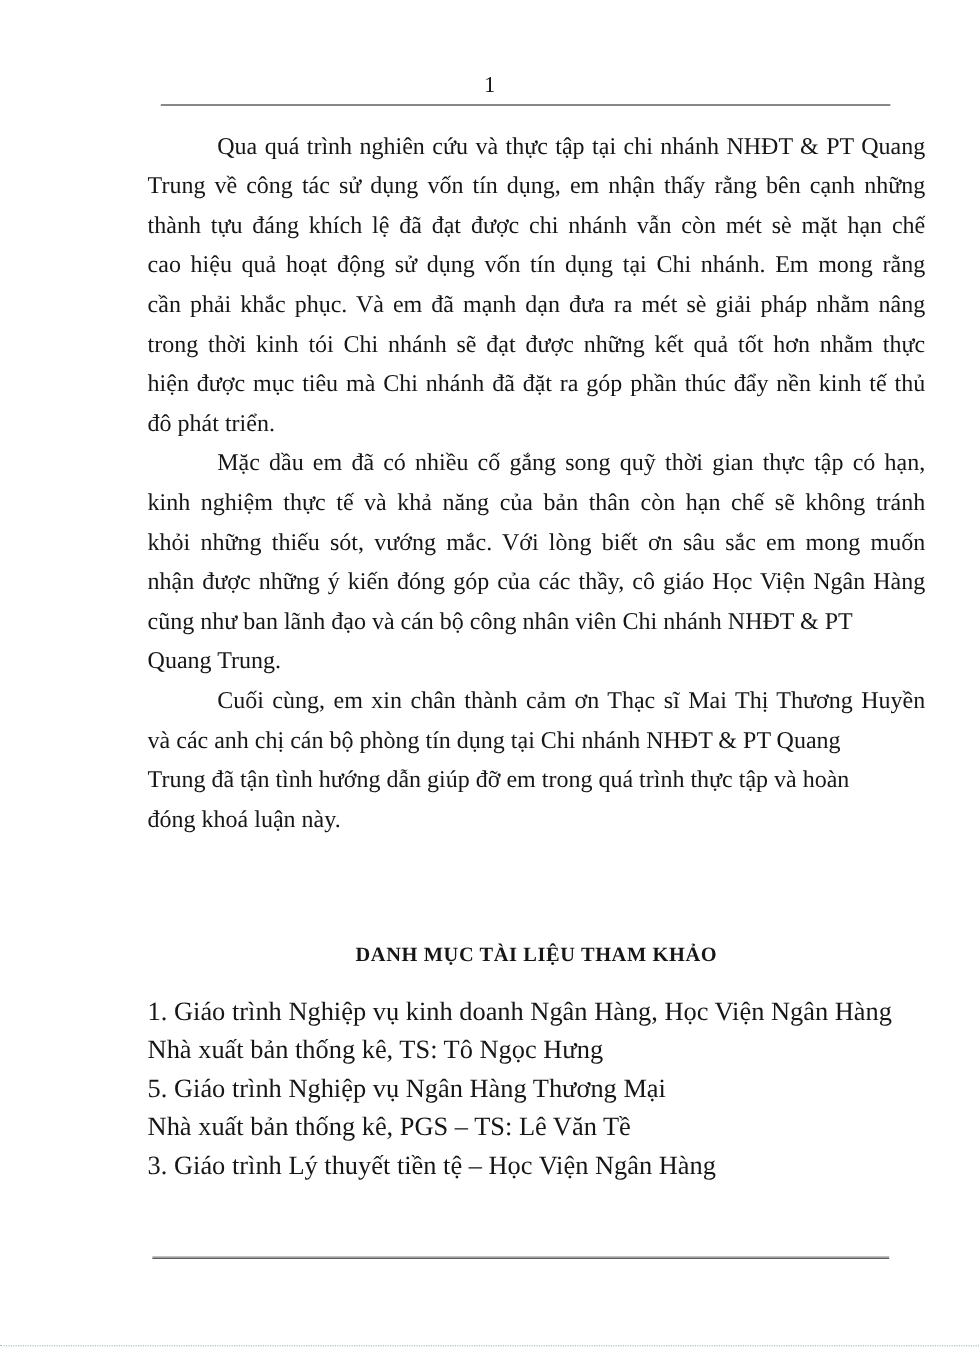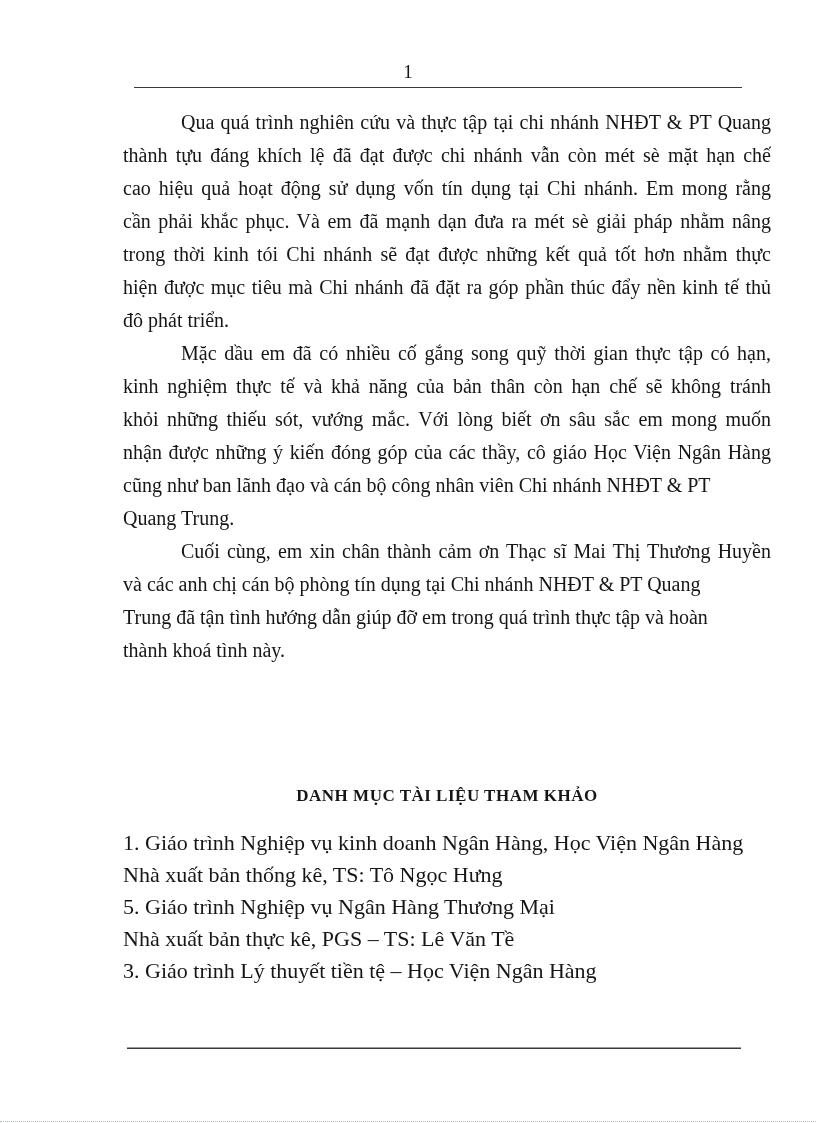--- a/index.html
+++ b/index.html
@@ -56,45 +56,46 @@
 <body>
 
 <div class="page">
 
   <div class="pageno">1</div>
 
   <div class="rule-top"></div>
 
   <div class="body-text">
       <div class="line just indent">Qua quá trình nghiên cứu và thực tập tại chi nhánh NHĐT &amp; PT Quang</div>
+      <div class="line just">Trung về công tác sử dụng vốn tín dụng, em nhận thấy rằng bên cạnh những</div>
       <div class="line just">thành tựu đáng khích lệ đã đạt được chi nhánh vẫn còn mét sè mặt hạn chế</div>
       <div class="line just">cao hiệu quả hoạt động sử dụng vốn tín dụng tại Chi nhánh. Em mong rằng</div>
       <div class="line just">cần phải khắc phục. Và em đã mạnh dạn đưa ra mét sè giải pháp nhằm nâng</div>
       <div class="line just">trong thời kinh tói Chi nhánh sẽ đạt được những kết quả tốt hơn nhằm thực</div>
       <div class="line just">hiện được mục tiêu mà Chi nhánh đã đặt ra góp phần thúc đẩy nền kinh tế thủ</div>
       <div class="line">đô phát triển.</div>
       <div class="line just indent">Mặc dầu em đã có nhiều cố gắng song quỹ thời gian thực tập có hạn,</div>
       <div class="line just">kinh nghiệm thực tế và khả năng của bản thân còn hạn chế sẽ không tránh</div>
       <div class="line just">khỏi những thiếu sót, vướng mắc. Với lòng biết ơn sâu sắc em mong muốn</div>
       <div class="line just">nhận được những ý kiến đóng góp của các thầy, cô giáo Học Viện Ngân Hàng</div>
       <div class="line">cũng như ban lãnh đạo và cán bộ công nhân viên Chi nhánh NHĐT &amp; PT</div>
       <div class="line">Quang Trung.</div>
       <div class="line just indent">Cuối cùng, em xin chân thành cảm ơn Thạc sĩ Mai Thị Thương Huyền</div>
       <div class="line">và các anh chị cán bộ phòng tín dụng tại Chi nhánh NHĐT &amp; PT Quang</div>
       <div class="line">Trung đã tận tình hướng dẫn giúp đỡ em trong quá trình thực tập và hoàn</div>
-      <div class="line">thành khoá tình này.</div>
+      <div class="line">đóng khoá luận này.</div>
     </div>
 
   <div class="ref-heading">DANH MỤC TÀI LIỆU THAM KHẢO</div>
 
   <div class="ref-list">
       <div class="ref-line">1. Giáo trình Nghiệp vụ kinh doanh Ngân Hàng, Học Viện Ngân Hàng</div>
       <div class="ref-line">Nhà xuất bản thống kê, TS: Tô Ngọc Hưng</div>
       <div class="ref-line">5. Giáo trình Nghiệp vụ Ngân Hàng Thương Mại</div>
-      <div class="ref-line">Nhà xuất bản thực kê, PGS – TS: Lê Văn Tề</div>
+      <div class="ref-line">Nhà xuất bản thống kê, PGS – TS: Lê Văn Tề</div>
       <div class="ref-line">3. Giáo trình Lý thuyết tiền tệ – Học Viện Ngân Hàng</div>
     </div>
 
   <div class="rule-bottom"></div>
 
   <div class="edge-dots"></div>
 
 </div>
 
 </body></html>

